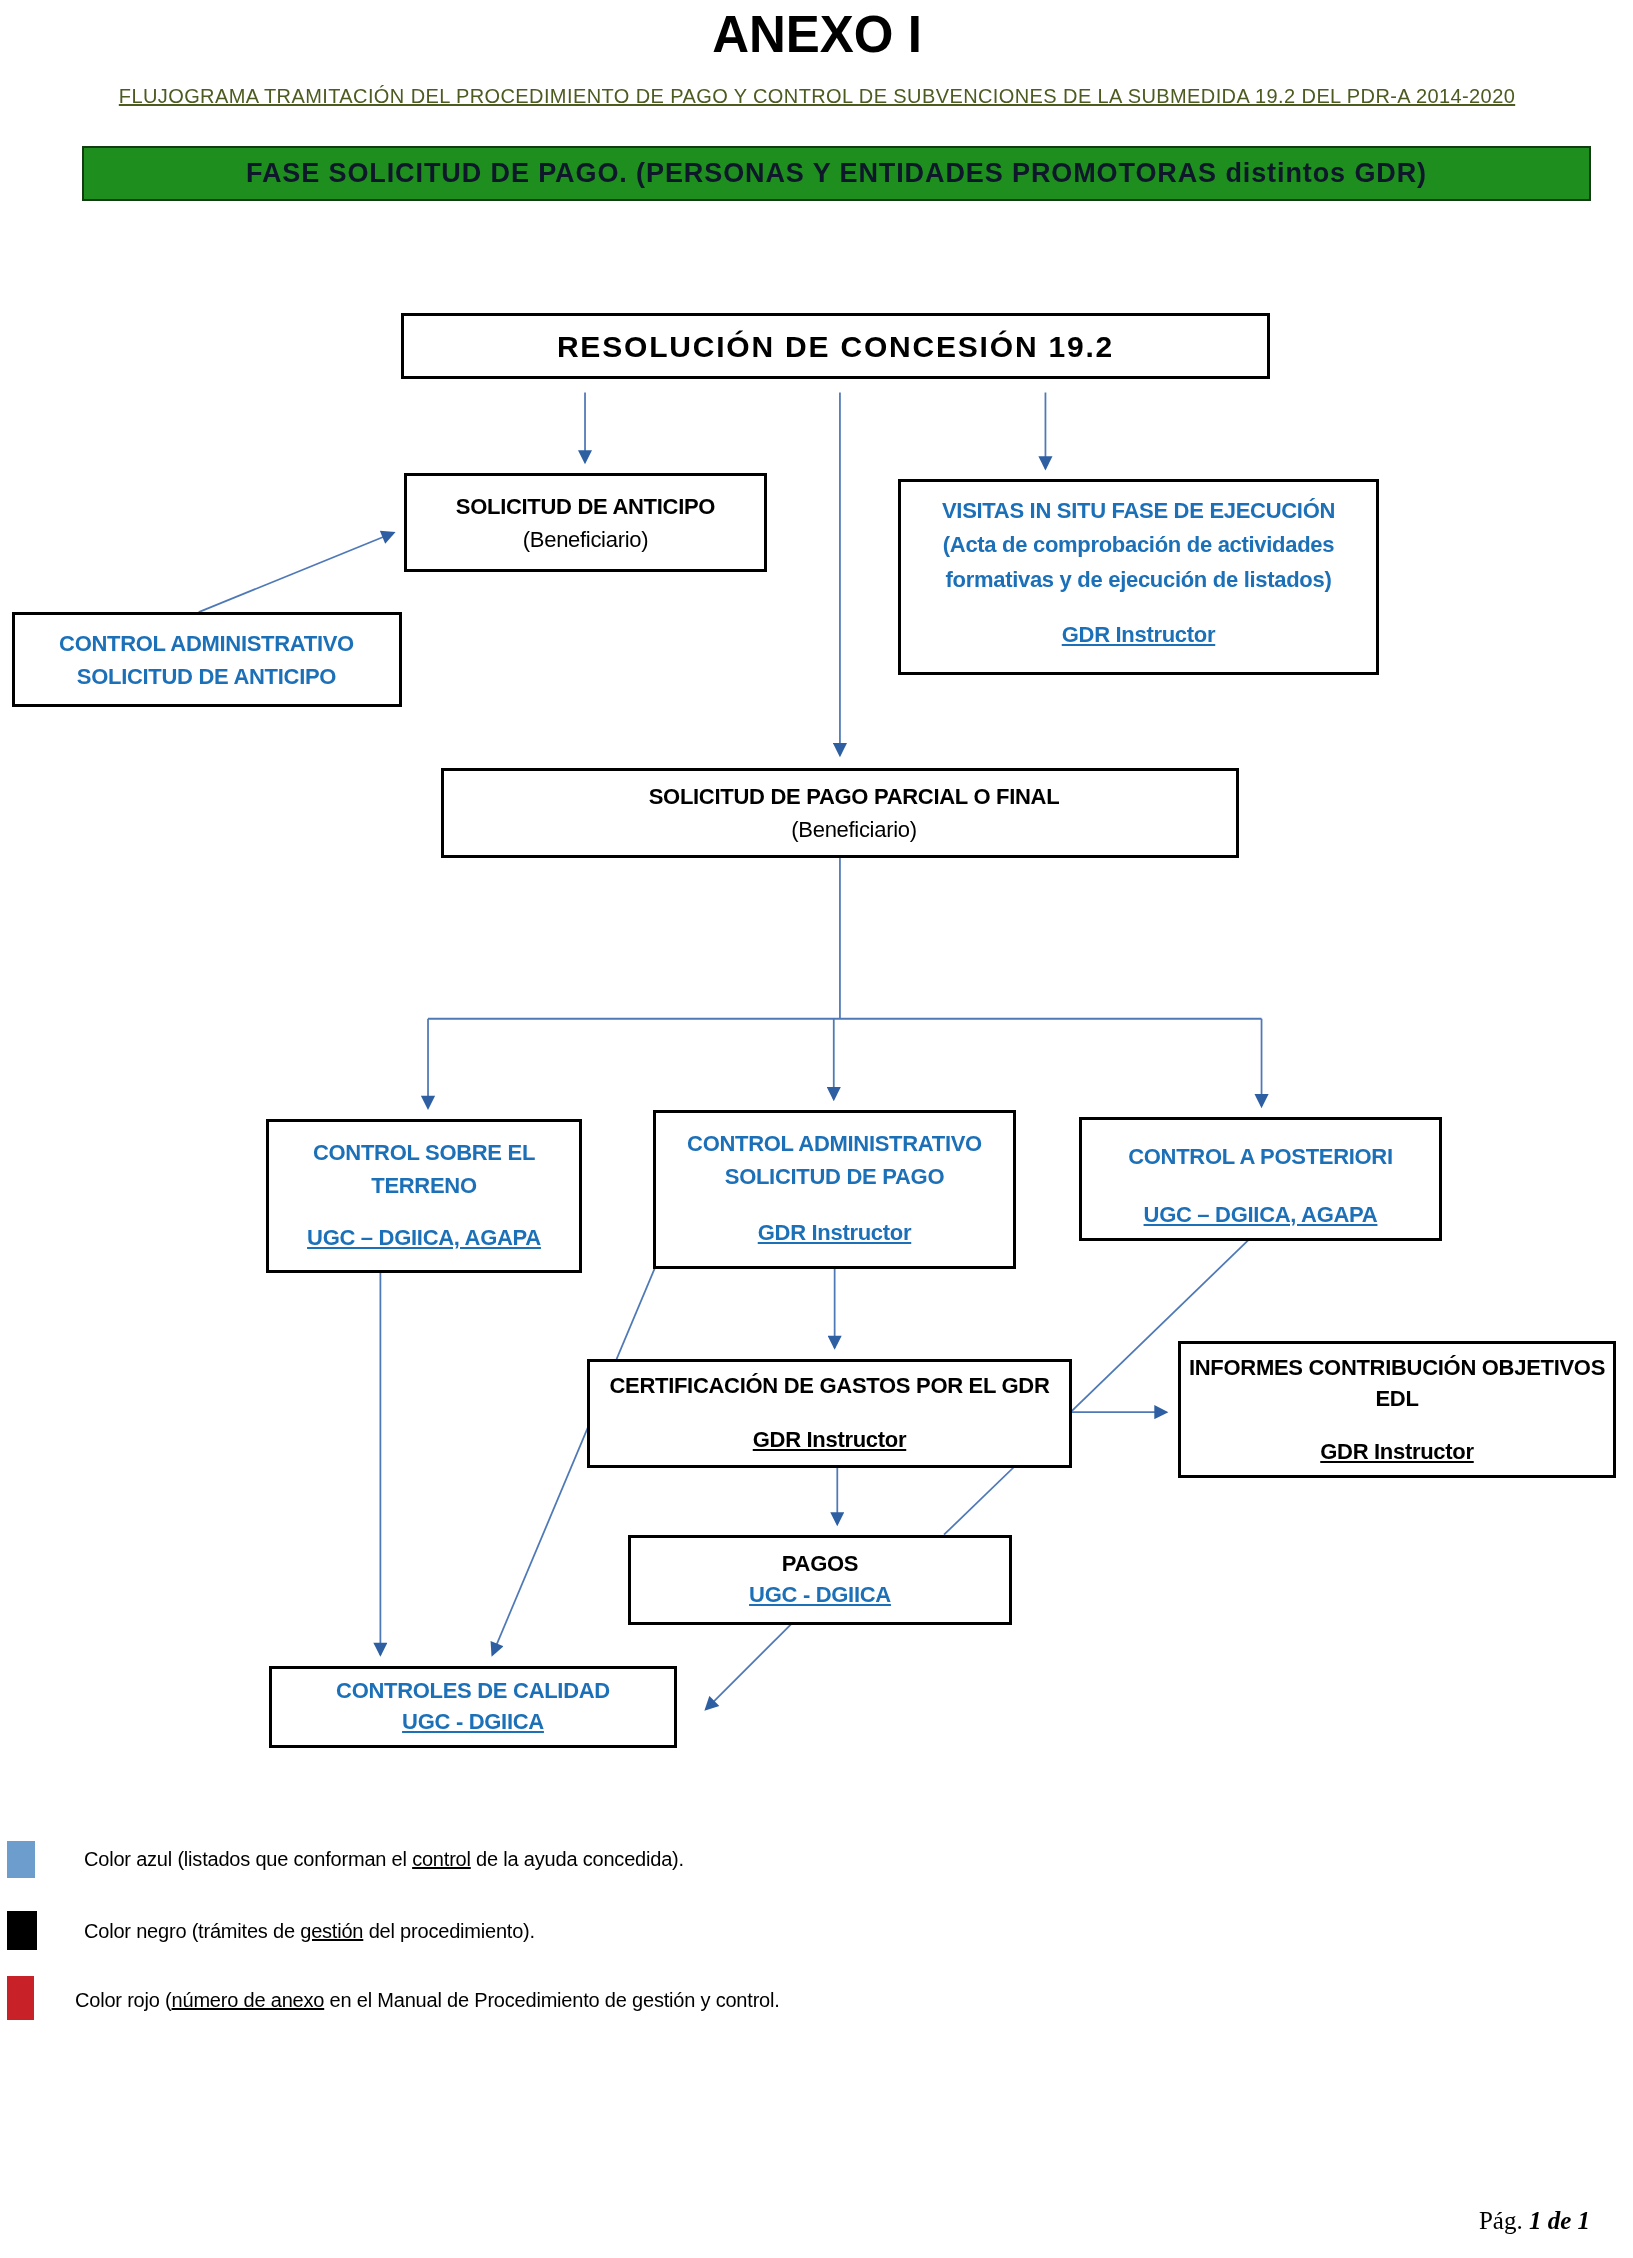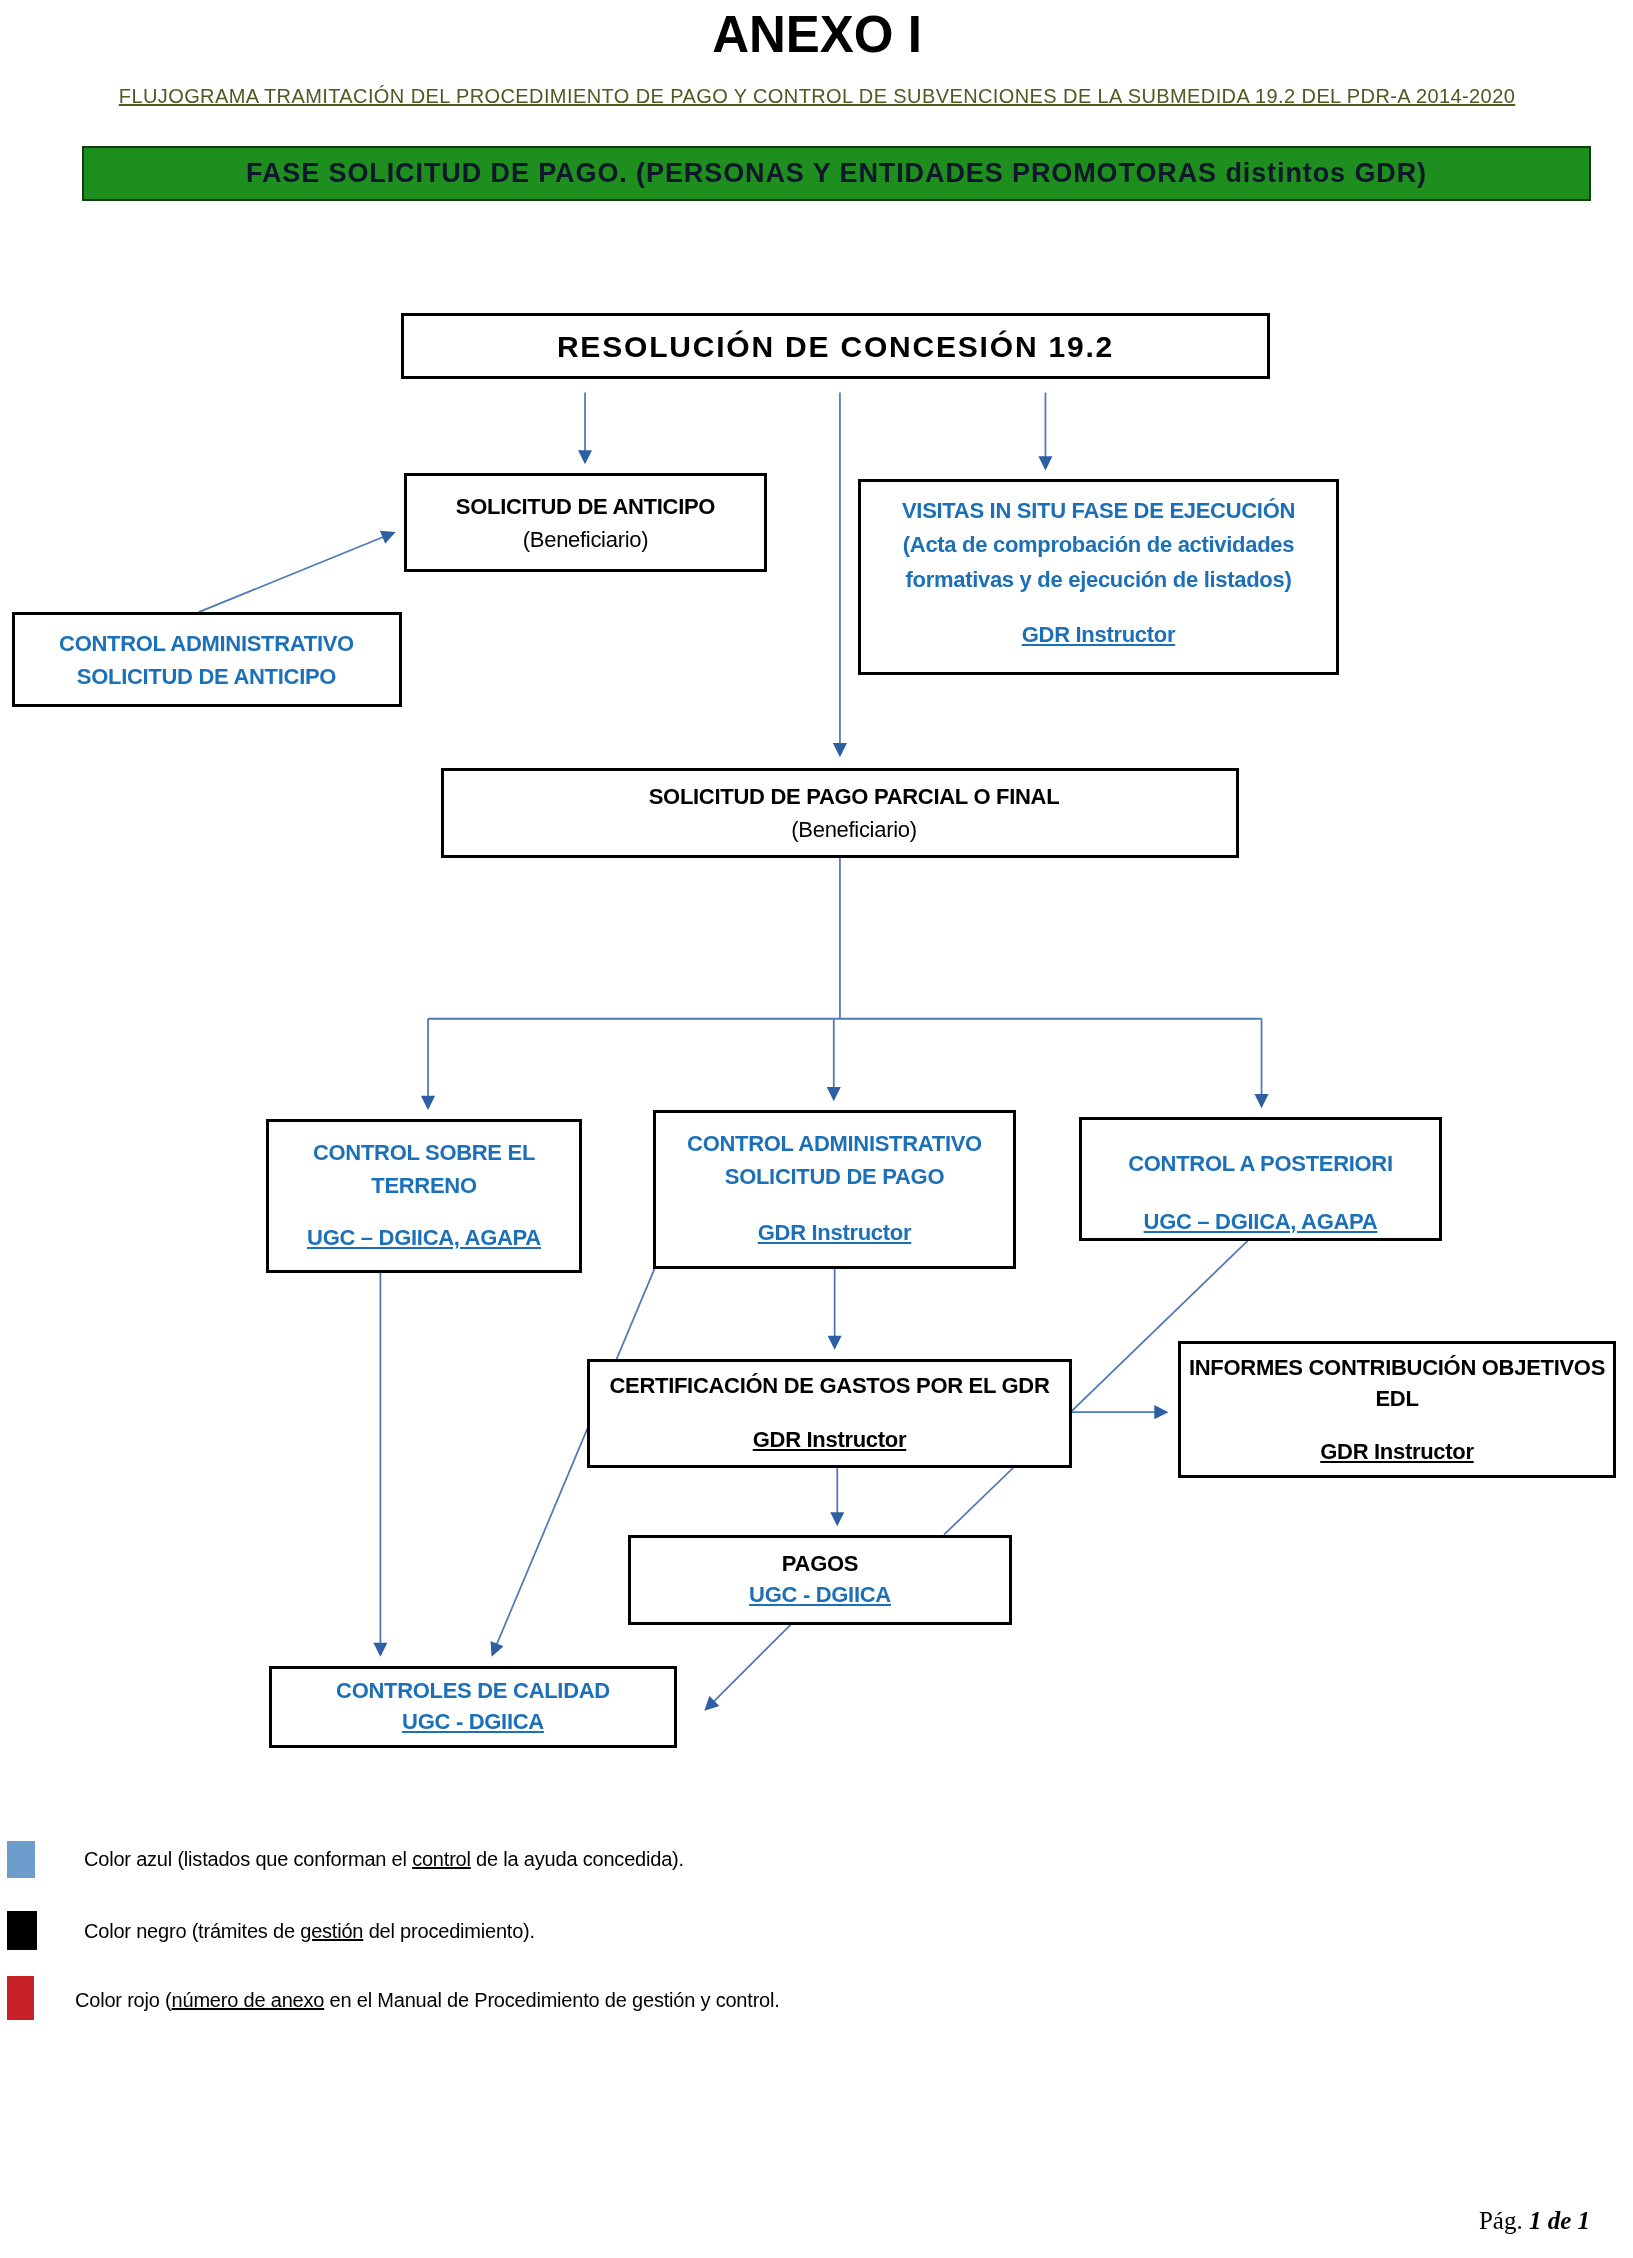--- a/index.html
+++ b/index.html
@@ -88,21 +88,21 @@
 
   <div class="node black" style="left:401px;top:313px;width:869px;height:66px;font-size:30px;letter-spacing:1.8px;">
     <span>RESOLUCIÓN DE CONCESIÓN 19.2</span>
   </div>
 
   <div class="node black" style="left:404px;top:473px;width:363px;height:99px;">
     <span>SOLICITUD DE ANTICIPO</span>
     <span class="rg">(Beneficiario)</span>
   </div>
 
-  <div class="node blue" style="left:858px;top:479px;width:481px;height:196px;justify-content:flex-start;padding-top:12.4px;line-height:1.55;">
+  <div class="node blue" style="left:898px;top:479px;width:481px;height:196px;justify-content:flex-start;padding-top:12.4px;line-height:1.55;">
     <span>VISITAS IN SITU FASE DE EJECUCIÓN</span>
     <span>(Acta de comprobación de actividades</span>
     <span>formativas y de ejecución de listados)</span>
     <span class="actor" style="margin-top:21px;">GDR Instructor</span>
   </div>
 
   <div class="node blue" style="left:11.5px;top:612px;width:390px;height:95px;">
     <span>CONTROL ADMINISTRATIVO</span>
     <span>SOLICITUD DE ANTICIPO</span>
   </div>
@@ -117,21 +117,21 @@
     <span>TERRENO</span>
     <span class="actor" style="margin-top:19.4px;">UGC – DGIICA, AGAPA</span>
   </div>
 
   <div class="node blue" style="left:653px;top:1110px;width:363px;height:159px;justify-content:flex-start;padding-top:14px;">
     <span>CONTROL ADMINISTRATIVO</span>
     <span>SOLICITUD DE PAGO</span>
     <span class="actor" style="margin-top:23px;">GDR Instructor</span>
   </div>
 
-  <div class="node blue" style="left:1079px;top:1117px;width:363px;height:124px;justify-content:flex-end;padding-top:12.4px;">
+  <div class="node blue" style="left:1079px;top:1117px;width:363px;height:124px;justify-content:center;padding-top:12.4px;">
     <span>CONTROL A POSTERIORI</span>
     <span class="actor" style="margin-top:25px;">UGC – DGIICA, AGAPA</span>
   </div>
 
   <div class="node black" style="left:587px;top:1359px;width:485px;height:109px;justify-content:flex-start;padding-top:7px;">
     <span>CERTIFICACIÓN DE GASTOS POR EL GDR</span>
     <span class="actor" style="margin-top:21px;">GDR Instructor</span>
   </div>
 
   <div class="node black" style="left:1178px;top:1341px;width:438px;height:137px;justify-content:flex-start;padding-top:8.8px;line-height:1.4;">

